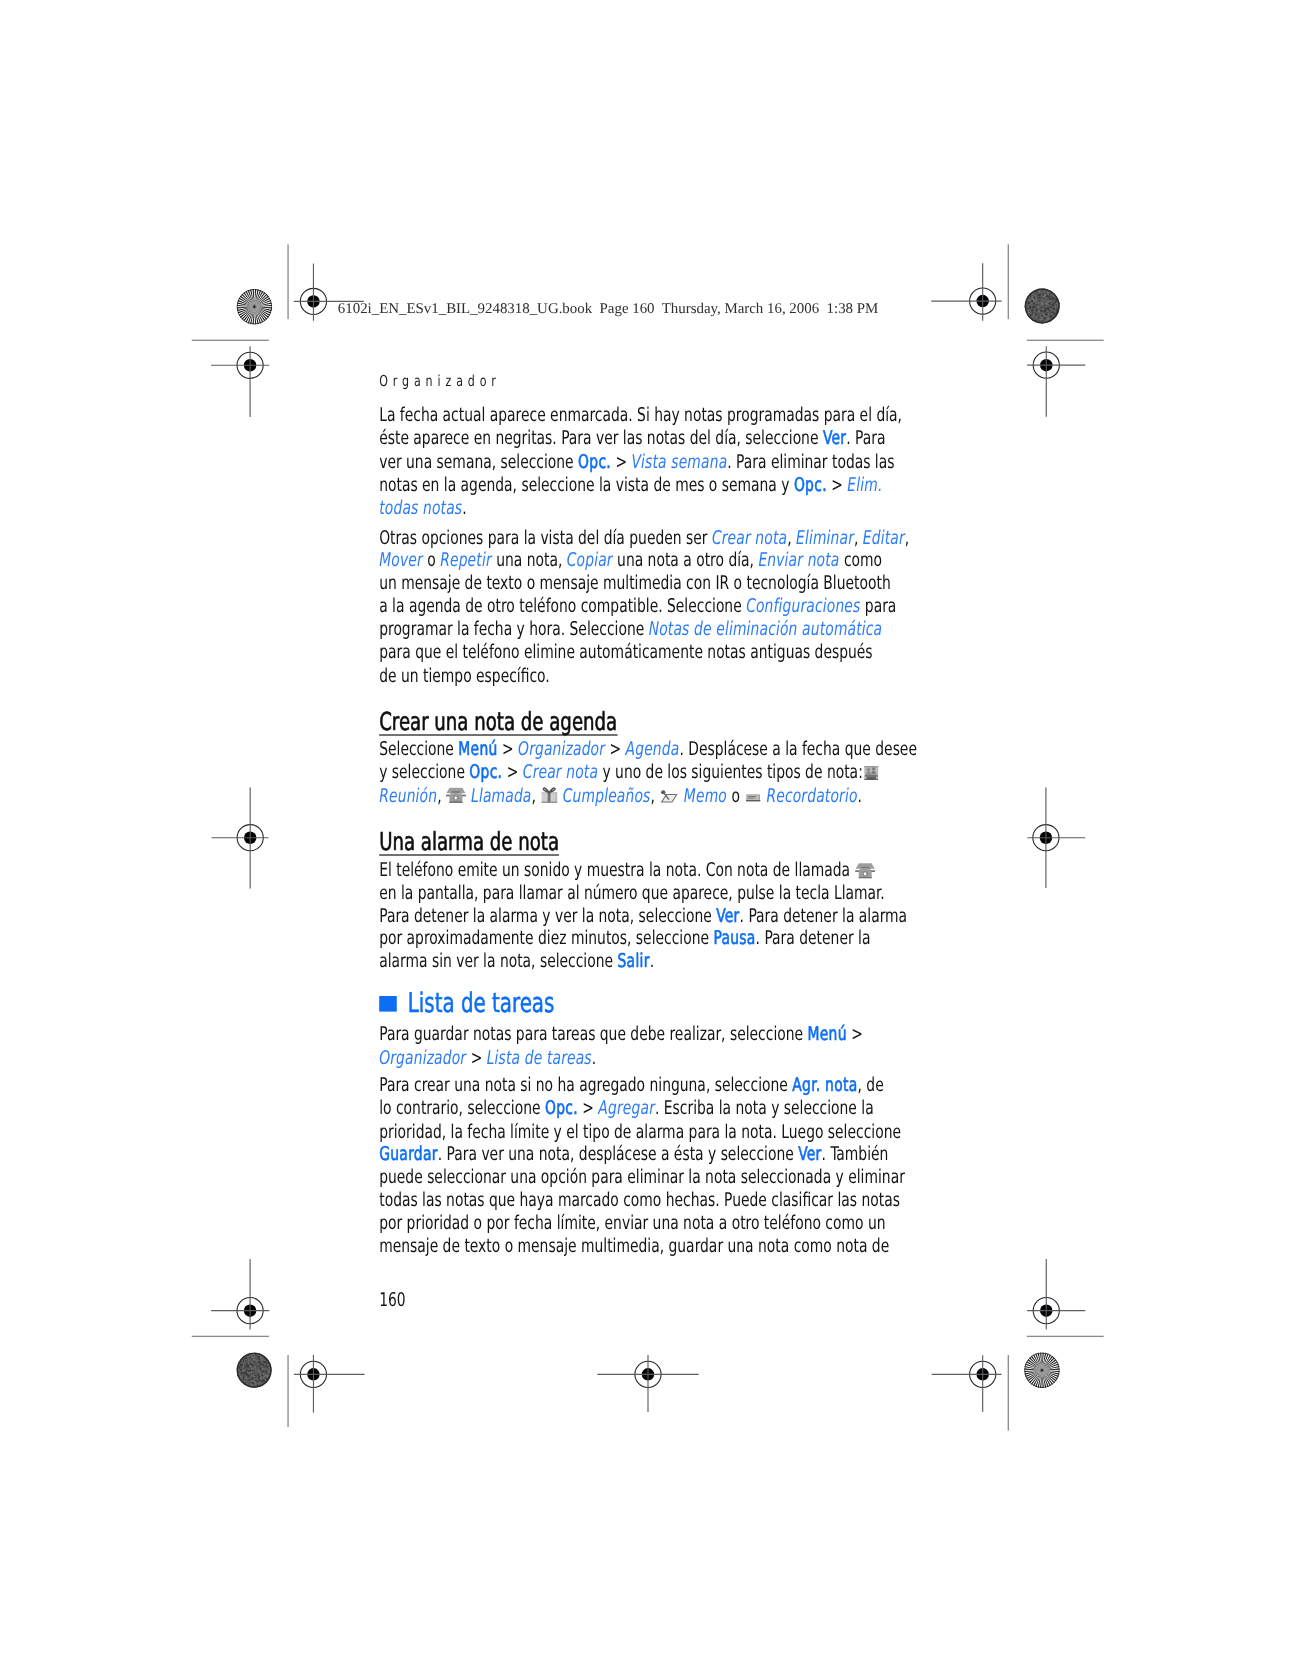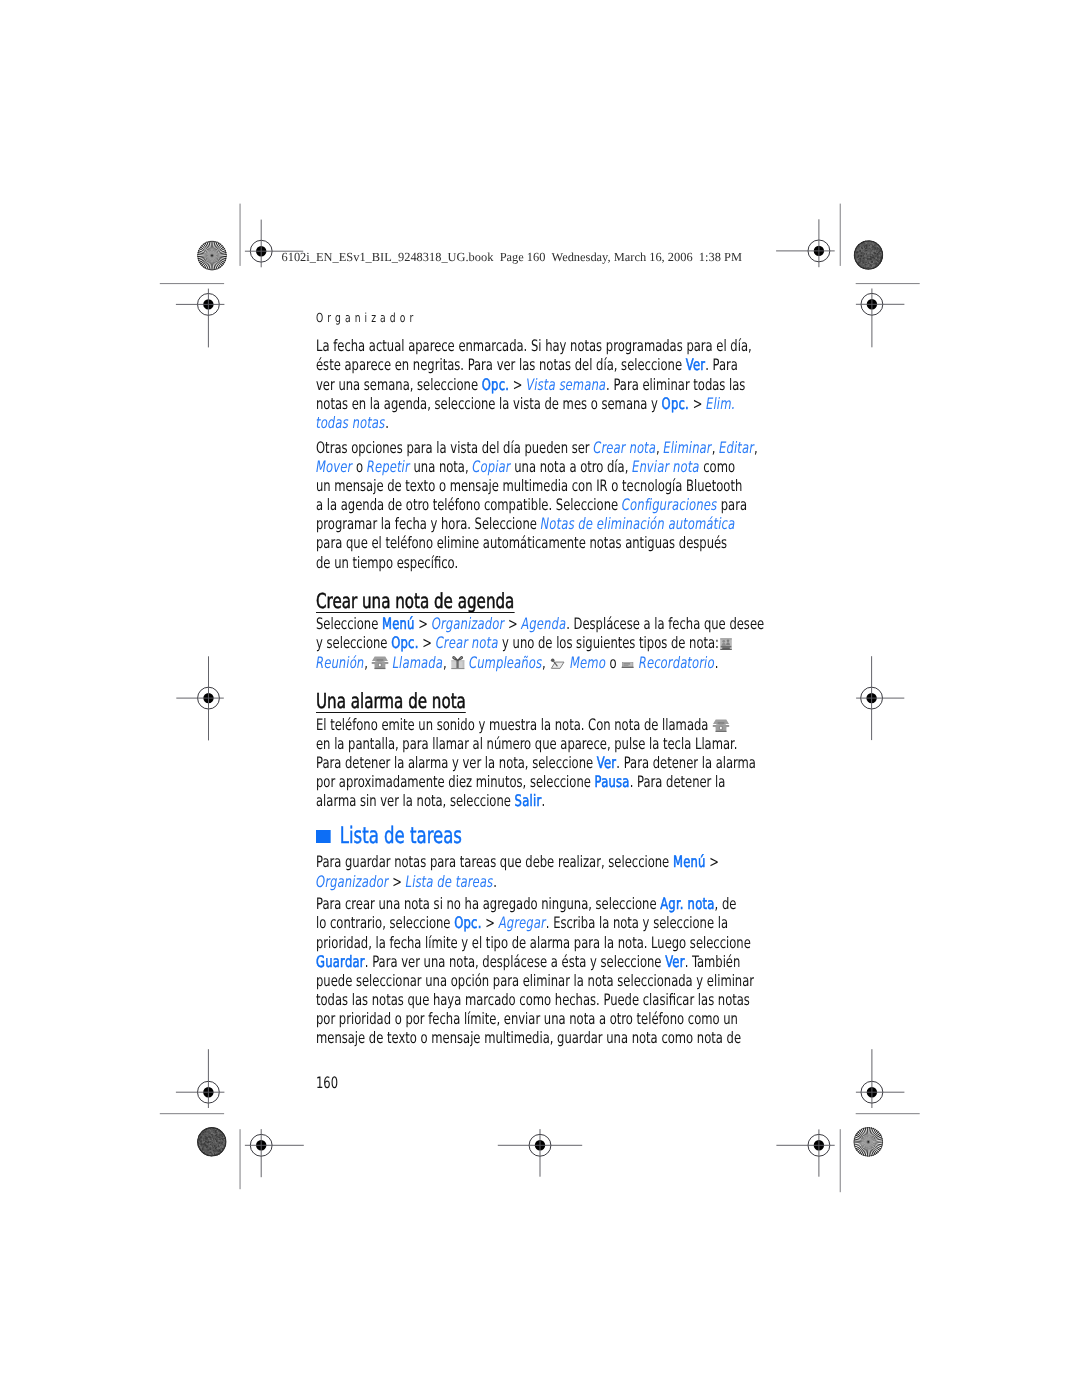--- a/index.html
+++ b/index.html
@@ -1094,21 +1094,21 @@
           <path d="M868.3 1141.9 L883.9910472102838 1137.8712238279295 L884.2466926889948 1139.046407127364 Z" fill="#1e1e1e"></path>
           <path d="M868.3 1141.9 L884.4046896036724 1140.1452998064156 L884.4904869588199 1141.3449035792946 Z" fill="#1e1e1e"></path>
           <circle cx="868.3" cy="1141.9" r="4.144000000000001" fill="#9b9b9b"></circle>
           <circle cx="868.3" cy="1141.9" r="1.776" fill="#6d6d6d"></circle>
           <circle cx="868.3" cy="1141.9" r="0.8" fill="#141414"></circle>
           <circle cx="868.3" cy="1141.9" r="14.4" fill="none" stroke="#2b2b2b" stroke-width="0.8"></circle>
         </g>
       </g>
     </svg>
 
-  <div class="slug" style="left:281.5px;top:250.0px;font-size:12.42px;">6102i_EN_ESv1_BIL_9248318_UG.book  Page 160  Wednesday, March 16, 2006  1:38 PM</div>
+  <div class="slug" style="left:281.5px;top:250.0px;font-size:12.42px;">6102i_EN_ESv1_BIL_9248318_UG.book  Page 160  Thursday, March 16, 2006  1:38 PM</div>
 
   <div class="body-area">
     <div class="runhead" style="margin-bottom:11.8px;padding-top:6.5px;">Organizador</div>
     <div class="para">
         <span class="ln"><span>La fecha actual aparece enmarcada. Si hay notas programadas para el día,</span></span>
         <span class="ln"><span>éste aparece en negritas. Para ver las notas del día, seleccione </span><b class="k">Ver</b><span>. Para</span></span>
         <span class="ln"><span>ver una semana, seleccione </span><b class="k">Opc.</b><span> &gt; </span><i class="k">Vista semana</i><span>. Para eliminar todas las</span></span>
         <span class="ln"><span>notas en la agenda, seleccione la vista de mes o semana y </span><b class="k">Opc.</b><span> &gt; </span><i class="k">Elim.</i></span>
         <span class="ln"><i class="k">todas notas</i><span>.</span></span>
       </div>

